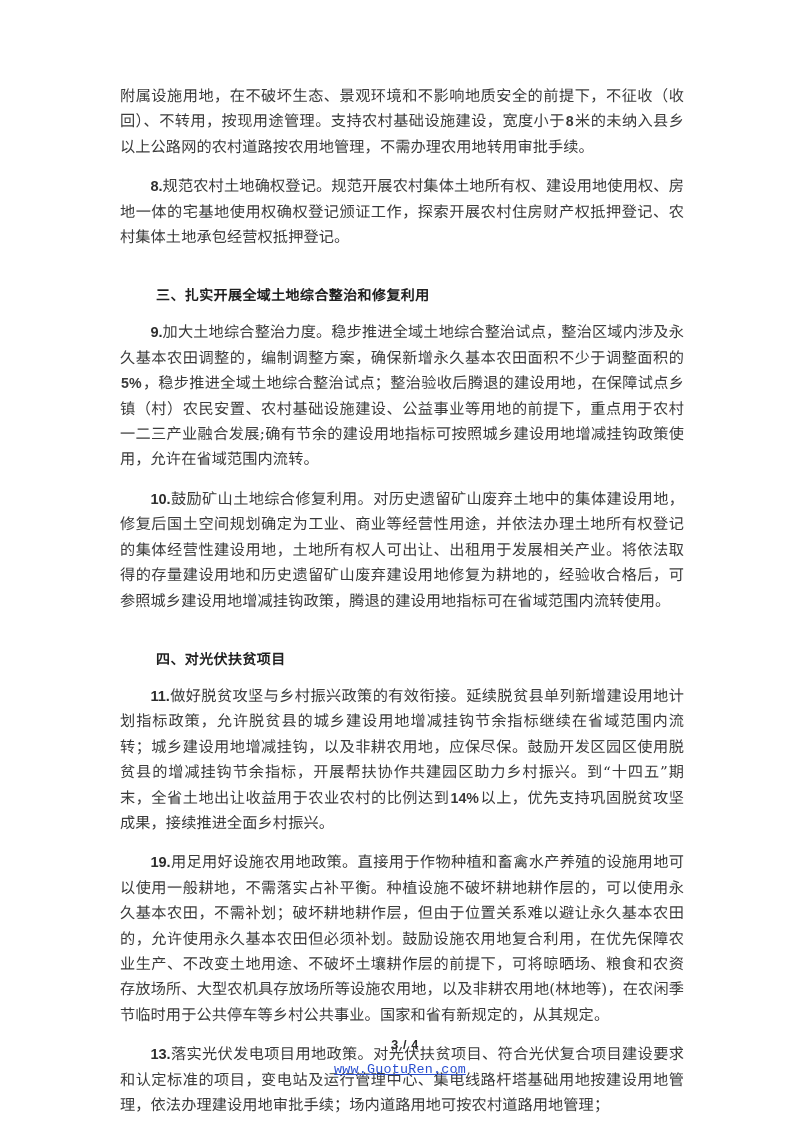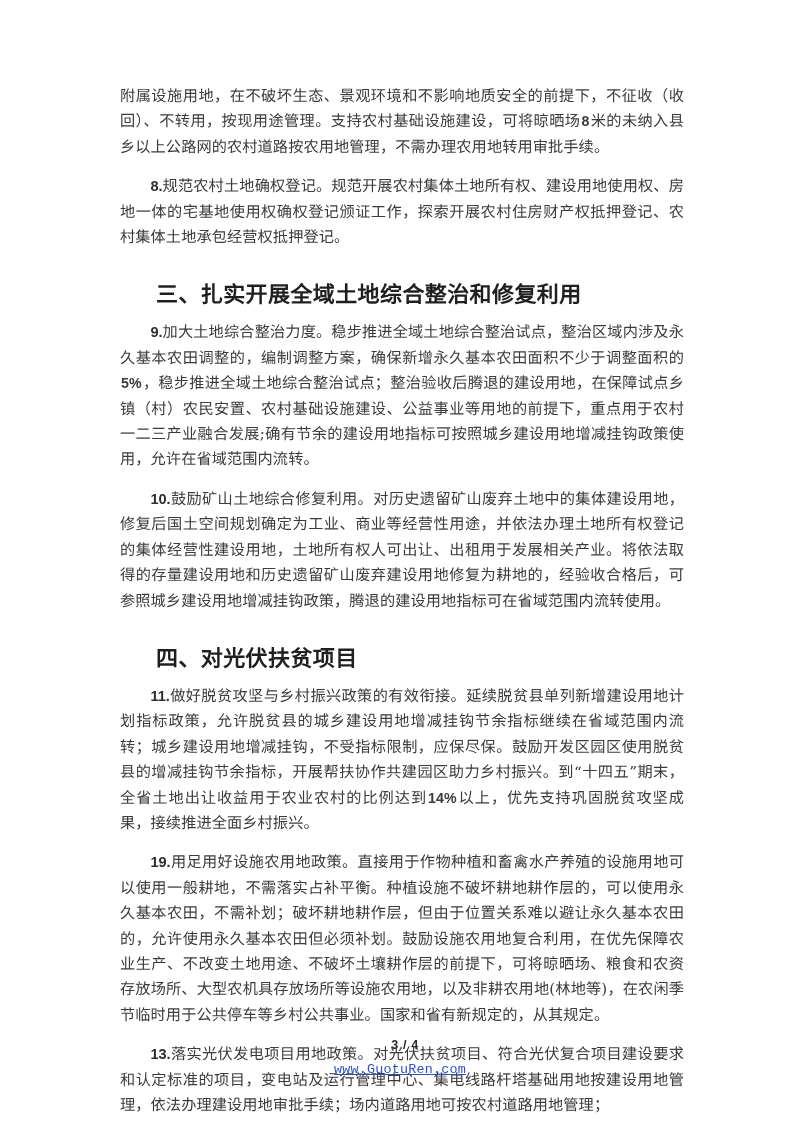--- a/index.html
+++ b/index.html
@@ -69,21 +69,21 @@
     color: #3b3b3b;
     padding: 0 1px;
   }
 
   
   .heading {
     margin: 0 0 12px 0;
     padding-left: 36px;
     font-family: "Liberation Sans", "DejaVu Sans", sans-serif;
     font-weight: bold;
-    font-size: 22px;
+    font-size: 14px;
     line-height: 26px;
     color: #1f1f1f;
     letter-spacing: 0.4px;
   }
   .gap-md { height: 18px; }
 
   
   .footer {
     position: absolute;
     left: 0;
@@ -108,37 +108,37 @@
     display: inline-block;
   }
 </style>
 </head>
 <body>
 
 <div class="page">
 
   <div class="content">
 
-    <p class="para no-indent"><span>附属设施用地，在不破坏生态、景观环境和不影响地质安全的前提下，不征收（收回）、不转用，按现用途管理。支持农村基础设施建设，可将晾晒场</span><span class="lat">8</span><span>米的未纳入县乡以上公路网的农村道路按农用地管理，不需办理农用地转用审批手续。</span></p>
+    <p class="para no-indent"><span>附属设施用地，在不破坏生态、景观环境和不影响地质安全的前提下，不征收（收回）、不转用，按现用途管理。支持农村基础设施建设，宽度小于</span><span class="lat">8</span><span>米的未纳入县乡以上公路网的农村道路按农用地管理，不需办理农用地转用审批手续。</span></p>
 
     <p class="para"><span class="num">8.</span><span>规范农村土地确权登记。规范开展农村集体土地所有权、建设用地使用权、房地一体的宅基地使用权确权登记颁证工作，探索开展农村住房财产权抵押登记、农村集体土地承包经营权抵押登记。</span></p>
 
     <div class="gap-md"></div>
 
     <h2 class="heading">三、扎实开展全域土地综合整治和修复利用</h2>
 
     <p class="para"><span class="num">9.</span><span>加大土地综合整治力度。稳步推进全域土地综合整治试点，整治区域内涉及永久基本农田调整的，编制调整方案，确保新增永久基本农田面积不少于调整面积的</span><span class="lat">5%</span><span>，稳步推进全域土地综合整治试点；整治验收后腾退的建设用地，在保障试点乡镇（村）农民安置、农村基础设施建设、公益事业等用地的前提下，重点用于农村一二三产业融合发展;确有节余的建设用地指标可按照城乡建设用地增减挂钩政策使用，允许在省域范围内流转。</span></p>
 
     <p class="para tight"><span class="num">10.</span><span>鼓励矿山土地综合修复利用。对历史遗留矿山废弃土地中的集体建设用地，修复后国土空间规划确定为工业、商业等经营性用途，并依法办理土地所有权登记的集体经营性建设用地，土地所有权人可出让、出租用于发展相关产业。将依法取得的存量建设用地和历史遗留矿山废弃建设用地修复为耕地的，经验收合格后，可参照城乡建设用地增减挂钩政策，腾退的建设用地指标可在省域范围内流转使用。</span></p>
 
     <div class="gap-md"></div>
 
     <h2 class="heading">四、对光伏扶贫项目</h2>
 
-    <p class="para"><span class="num">11.</span><span>做好脱贫攻坚与乡村振兴政策的有效衔接。延续脱贫县单列新增建设用地计划指标政策，允许脱贫县的城乡建设用地增减挂钩节余指标继续在省域范围内流转；城乡建设用地增减挂钩，不受指标限制，应保尽保。鼓励开发区园区使用脱贫县的增减挂钩节余指标，开展帮扶协作共建园区助力乡村振兴。到“十四五”期末，全省土地出让收益用于农业农村的比例达到</span><span class="lat">14%</span><span>以上，优先支持巩固脱贫攻坚成果，接续推进全面乡村振兴。</span></p>
+    <p class="para"><span class="num">11.</span><span>做好脱贫攻坚与乡村振兴政策的有效衔接。延续脱贫县单列新增建设用地计划指标政策，允许脱贫县的城乡建设用地增减挂钩节余指标继续在省域范围内流转；城乡建设用地增减挂钩，以及非耕农用地，应保尽保。鼓励开发区园区使用脱贫县的增减挂钩节余指标，开展帮扶协作共建园区助力乡村振兴。到“十四五”期末，全省土地出让收益用于农业农村的比例达到</span><span class="lat">14%</span><span>以上，优先支持巩固脱贫攻坚成果，接续推进全面乡村振兴。</span></p>
 
     <p class="para"><span class="num">19.</span><span>用足用好设施农用地政策。直接用于作物种植和畜禽水产养殖的设施用地可以使用一般耕地，不需落实占补平衡。种植设施不破坏耕地耕作层的，可以使用永久基本农田，不需补划；破坏耕地耕作层，但由于位置关系难以避让永久基本农田的，允许使用永久基本农田但必须补划。鼓励设施农用地复合利用，在优先保障农业生产、不改变土地用途、不破坏土壤耕作层的前提下，可将晾晒场、粮食和农资存放场所、大型农机具存放场所等设施农用地，以及非耕农用地(林地等)，在农闲季节临时用于公共停车等乡村公共事业。国家和省有新规定的，从其规定。</span></p>
 
     <p class="para"><span class="num">13.</span><span>落实光伏发电项目用地政策。对光伏扶贫项目、符合光伏复合项目建设要求和认定标准的项目，变电站及运行管理中心、集电线路杆塔基础用地按建设用地管理，依法办理建设用地审批手续；场内道路用地可按农村道路用地管理；</span></p>
 
   </div>
 
   <div class="footer">
     <div class="page-number">3 / 4</div>
     <a class="footer-link" href="#">www.GuotuRen.com</a>

